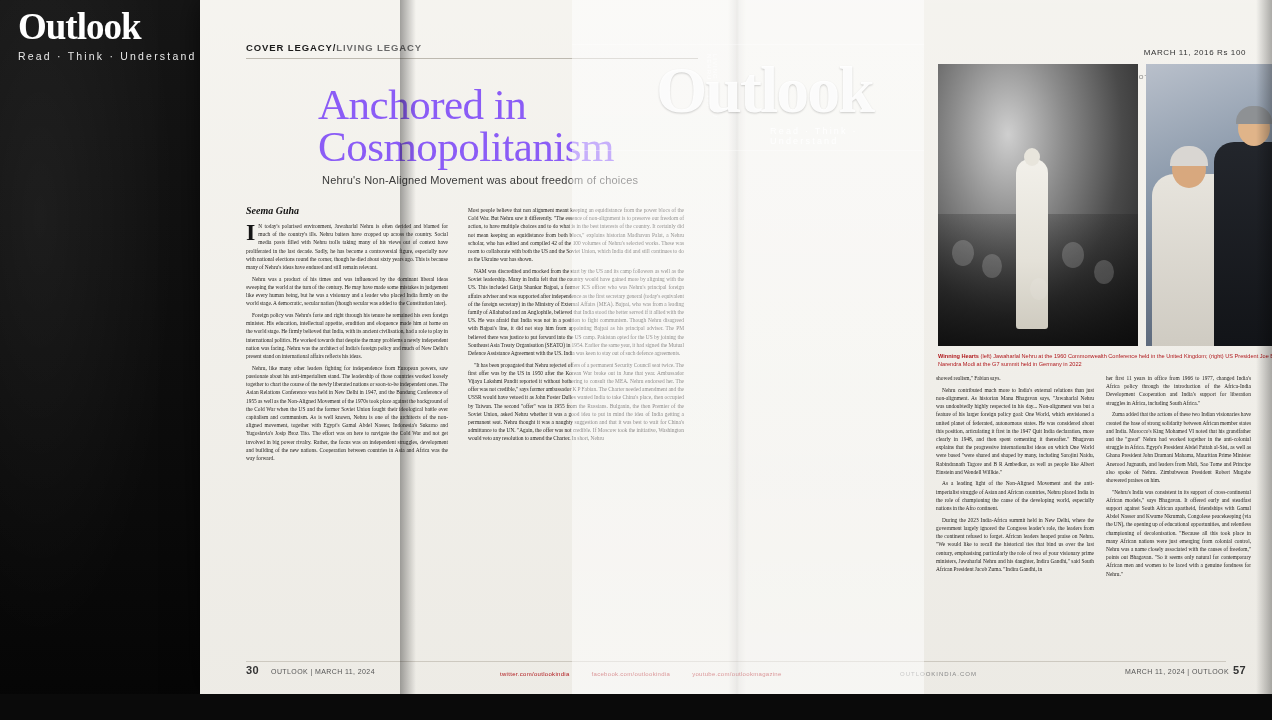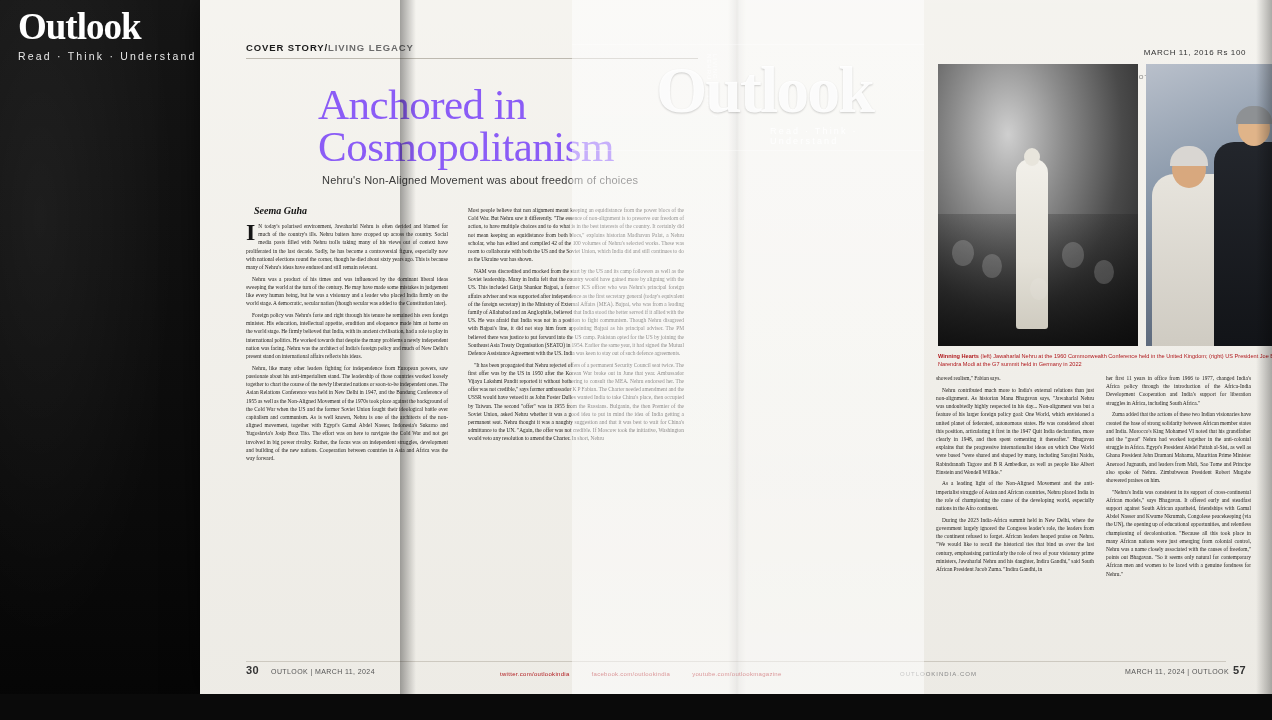--- a/index.html
+++ b/index.html
@@ -160,21 +160,20 @@
   }
   .byline {
     position: absolute;
     left: 46px;
     top: 205px;
     font-family: "Liberation Serif", serif;
     font-style: italic;
     font-weight: 700;
     font-size: 10px;
     color: #111;
-    margin-left: 8px;
   }
 
   
   .col {
     position: absolute;
     font-family: "Liberation Serif", serif;
     font-size: 5.4px;
     line-height: 1.52;
     text-align: justify;
     color: #24211e;
@@ -378,21 +377,21 @@
 <div id="stage">
 
   <div class="left-dark"></div>
 
   <div id="spread">
 
     <div class="page page-left"></div>
     <div class="page page-right"></div>
 
     <div class="cover-kicker">
-      <span>COVER STORY/</span><span class="sub">LIVING LEGACY</span>
+      <span>COVER LEGACY/</span><span class="sub">LIVING LEGACY</span>
     </div>
     <div class="rule-top"></div>
 
     <div class="issue-line">MARCH 11, 2016   Rs 100</div>
     <div class="photo-credit">PHOTOGRAPHS: GETTY IMAGES</div>
 
     <div class="headline">
       <div>Anchored in</div>
       <div>Cosmopolitanism</div>
     </div>

